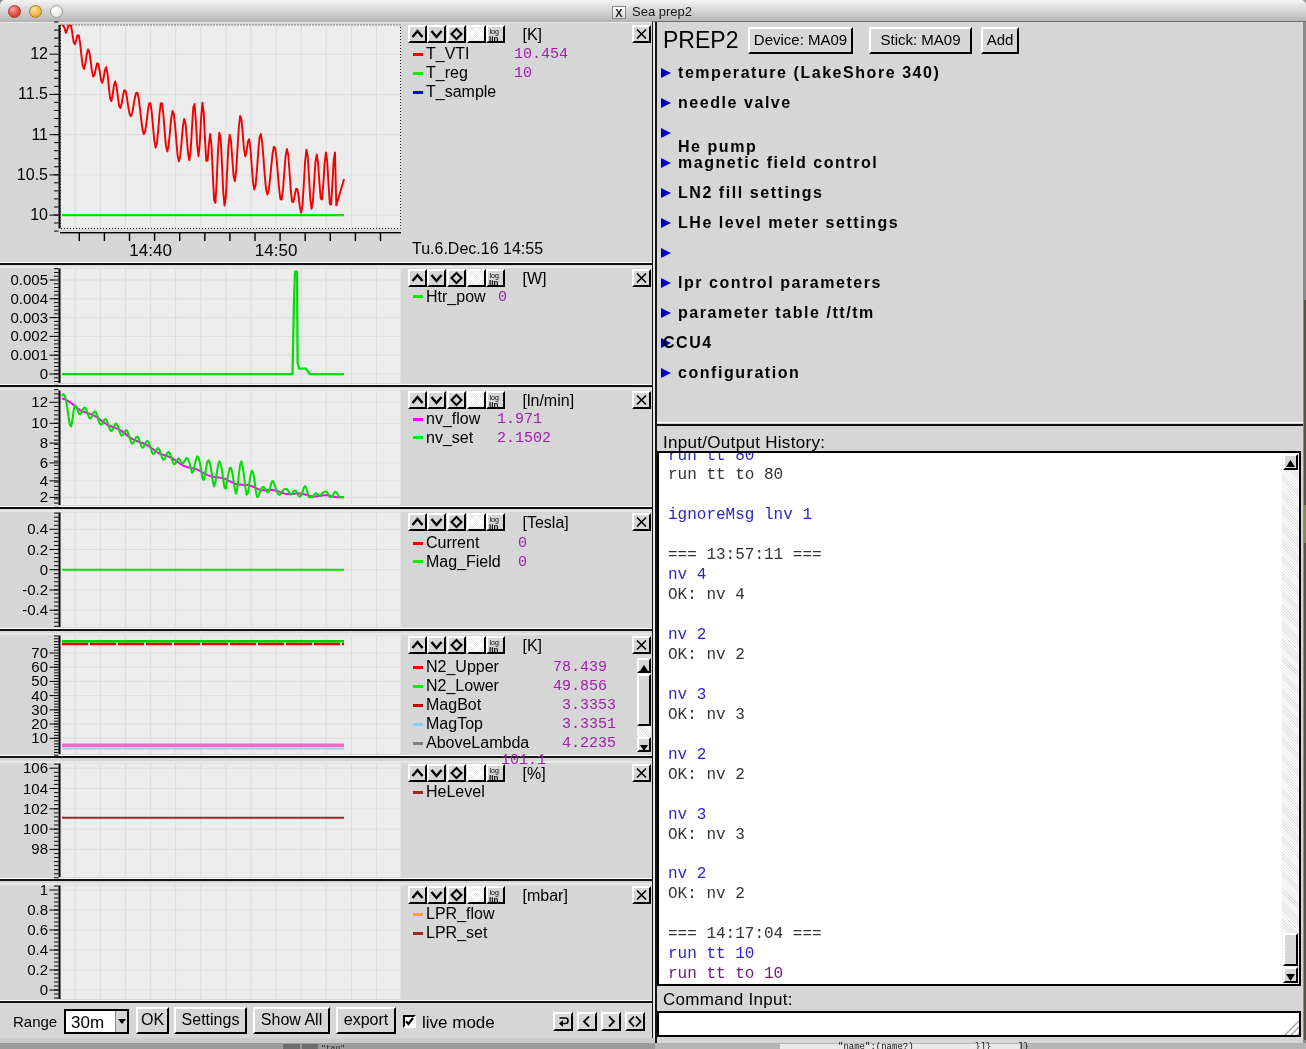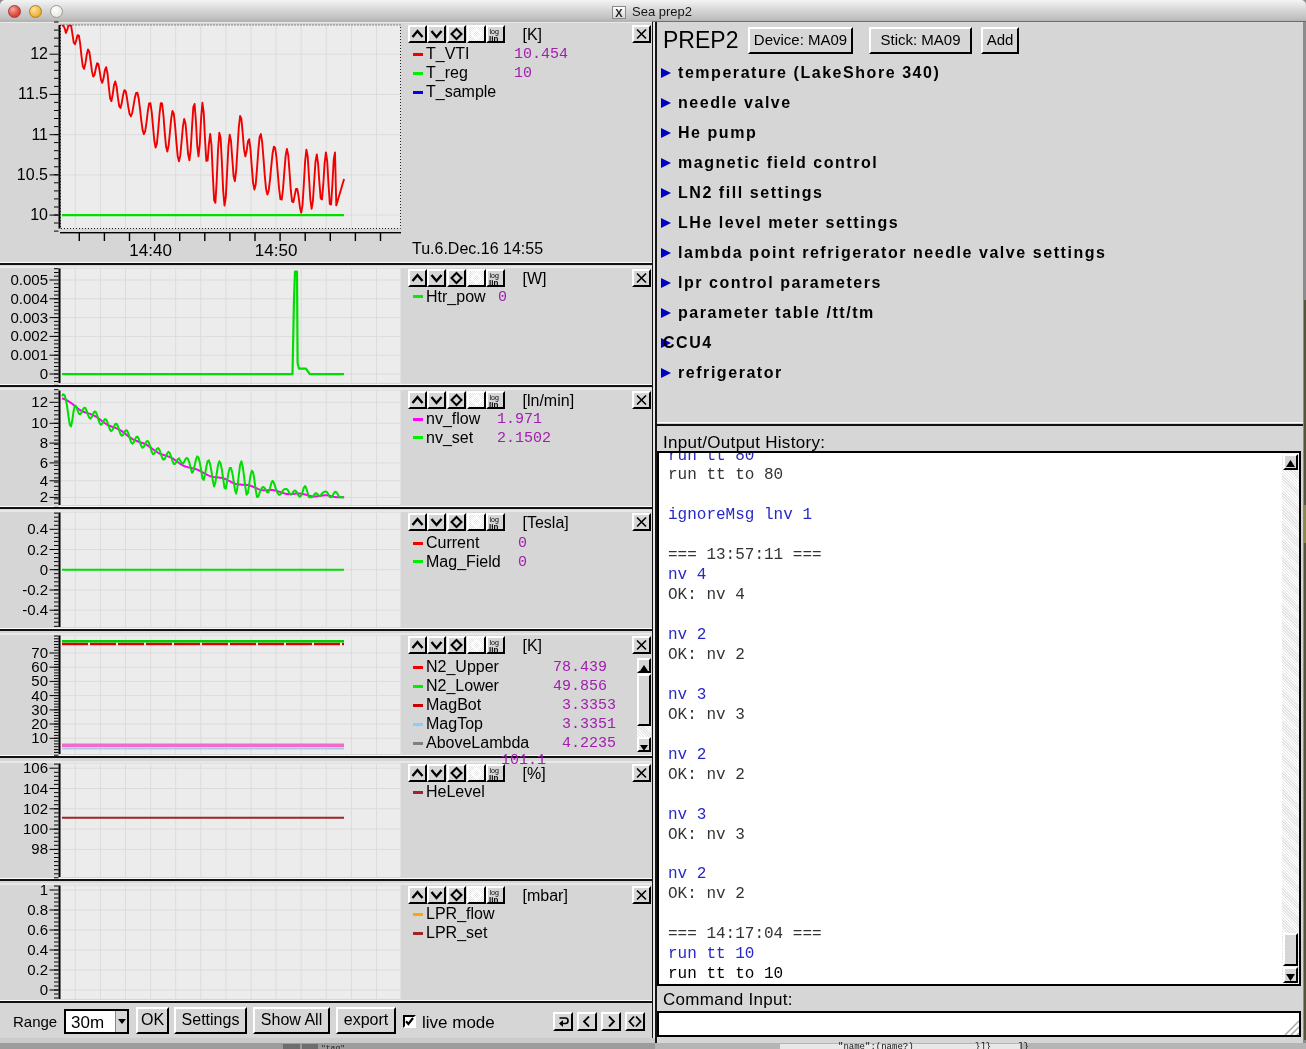--- a/index.html
+++ b/index.html
@@ -420,37 +420,36 @@
 <div id="winR">
     <div class="abs" style="left:6px;top:5px;font-size:23px">PREP2</div>
     <div class="btnbig" style="left:91px;top:5px;width:105px;height:27px;font-size:15px;line-height:22px">Device: MA09</div>
     <div class="btnbig" style="left:212px;top:5px;width:103px;height:27px;font-size:15px;line-height:22px">Stick: MA09</div>
     <div class="btnbig" style="left:324px;top:5px;width:38px;height:27px;font-size:15px;line-height:22px">Add</div>
     <div class="tri" style="left:4px;top:46.0px"></div>
     <div class="item" style="left:21px;top:42.0px">temperature (LakeShore 340)</div>
     <div class="tri" style="left:4px;top:76.0px"></div>
     <div class="item" style="left:21px;top:72.0px">needle valve</div>
     <div class="tri" style="left:4px;top:106.0px"></div>
-    <div class="item" style="left:21px;top:102.0px">He pump</div>
+    <div class="item" style="left:21px;top:116px">He pump</div>
     <div class="tri" style="left:4px;top:136.0px"></div>
     <div class="item" style="left:21px;top:132.0px">magnetic field control</div>
     <div class="tri" style="left:4px;top:166.0px"></div>
     <div class="item" style="left:21px;top:162.0px">LN2 fill settings</div>
     <div class="tri" style="left:4px;top:196.0px"></div>
     <div class="item" style="left:21px;top:192.0px">LHe level meter settings</div>
     <div class="tri" style="left:4px;top:226.0px"></div>
-    <div class="item" style="left:21px;top:222.0px">lambda point refrigerator needle valve settings</div>
     <div class="tri" style="left:4px;top:256.0px"></div>
     <div class="item" style="left:21px;top:252.0px">lpr control parameters</div>
     <div class="tri" style="left:4px;top:286.0px"></div>
     <div class="item" style="left:21px;top:282.0px">parameter table /tt/tm</div>
     <div class="tri" style="left:4px;top:316.0px"></div>
     <div class="item" style="left:6px;top:312.0px">CCU4</div>
     <div class="tri" style="left:4px;top:346.0px"></div>
-    <div class="item" style="left:21px;top:342.0px">refrigerator</div>
+    <div class="item" style="left:21px;top:342.0px">configuration</div>
     <div class="hline" style="top:400px;height:1px;background:#fafafa"></div>
     <div class="hline" style="top:401.5px;height:2px;background:#111"></div>
     <div class="abs" style="left:6px;top:411px;font-size:17px;letter-spacing:0.3px">Input/Output History:</div>
     <div class="abs" style="left:0px;top:429px;width:644px;height:535px;background:#fff;border:2px solid #000;overflow:hidden">
       <div class="abs mono" style="left:9px;top:-6.5px;font-size:16px;color:#2828c8;white-space:pre">run tt 80</div>
       <div class="abs mono" style="left:9px;top:13.4px;font-size:16px;color:#333;white-space:pre">run tt to 80</div>
       <div class="abs mono" style="left:9px;top:53.3px;font-size:16px;color:#2828c8;white-space:pre">ignoreMsg lnv 1</div>
       <div class="abs mono" style="left:9px;top:93.2px;font-size:16px;color:#333;white-space:pre">=== 13:57:11 ===</div>
       <div class="abs mono" style="left:9px;top:113.2px;font-size:16px;color:#2828c8;white-space:pre">nv 4</div>
       <div class="abs mono" style="left:9px;top:133.2px;font-size:16px;color:#333;white-space:pre">OK: nv 4</div>
@@ -459,21 +458,21 @@
       <div class="abs mono" style="left:9px;top:232.9px;font-size:16px;color:#2828c8;white-space:pre">nv 3</div>
       <div class="abs mono" style="left:9px;top:252.8px;font-size:16px;color:#333;white-space:pre">OK: nv 3</div>
       <div class="abs mono" style="left:9px;top:292.8px;font-size:16px;color:#2828c8;white-space:pre">nv 2</div>
       <div class="abs mono" style="left:9px;top:312.7px;font-size:16px;color:#333;white-space:pre">OK: nv 2</div>
       <div class="abs mono" style="left:9px;top:352.6px;font-size:16px;color:#2828c8;white-space:pre">nv 3</div>
       <div class="abs mono" style="left:9px;top:372.6px;font-size:16px;color:#333;white-space:pre">OK: nv 3</div>
       <div class="abs mono" style="left:9px;top:412.4px;font-size:16px;color:#2828c8;white-space:pre">nv 2</div>
       <div class="abs mono" style="left:9px;top:432.4px;font-size:16px;color:#333;white-space:pre">OK: nv 2</div>
       <div class="abs mono" style="left:9px;top:472.3px;font-size:16px;color:#333;white-space:pre">=== 14:17:04 ===</div>
       <div class="abs mono" style="left:9px;top:492.2px;font-size:16px;color:#2828c8;white-space:pre">run tt 10</div>
-      <div class="abs mono" style="left:9px;top:512.2px;font-size:16px;color:#000000;white-space:pre">run tt to 10</div>
+      <div class="abs mono" style="left:9px;top:512.2px;font-size:16px;color:#701a75;white-space:pre">run tt to 10</div>
       <div class="abs" style="right:0;top:0;width:17px;height:531px;background:repeating-linear-gradient(45deg,#fdfdfd 0 1px,#e4e4e4 1px 2px)">
         <div class="abs rb" style="left:1px;top:1px;width:15px;height:16px"><svg width="11" height="12">
             <path d="M5.5 2 L10 9 L1 9 Z" fill="#000"></path>
           </svg></div>
         <div class="abs rb" style="left:1px;top:480px;width:15px;height:33px"></div>
         <div class="abs rb" style="left:1px;top:514px;width:15px;height:16px"><svg width="11" height="12">
             <path d="M1 3 L10 3 L5.5 10 Z" fill="#000"></path>
           </svg></div>
       </div>
     </div>

